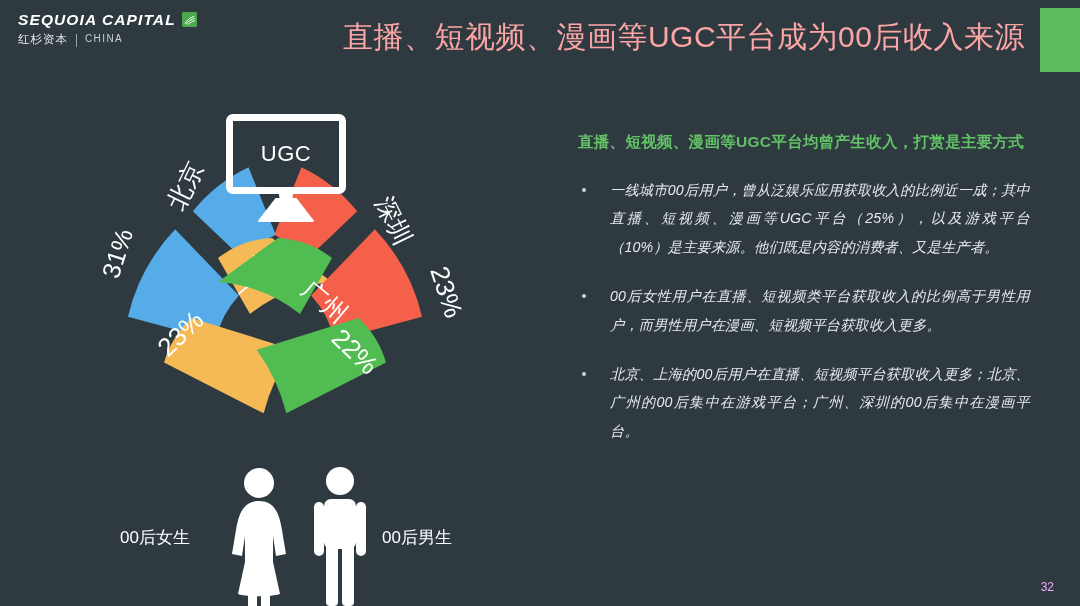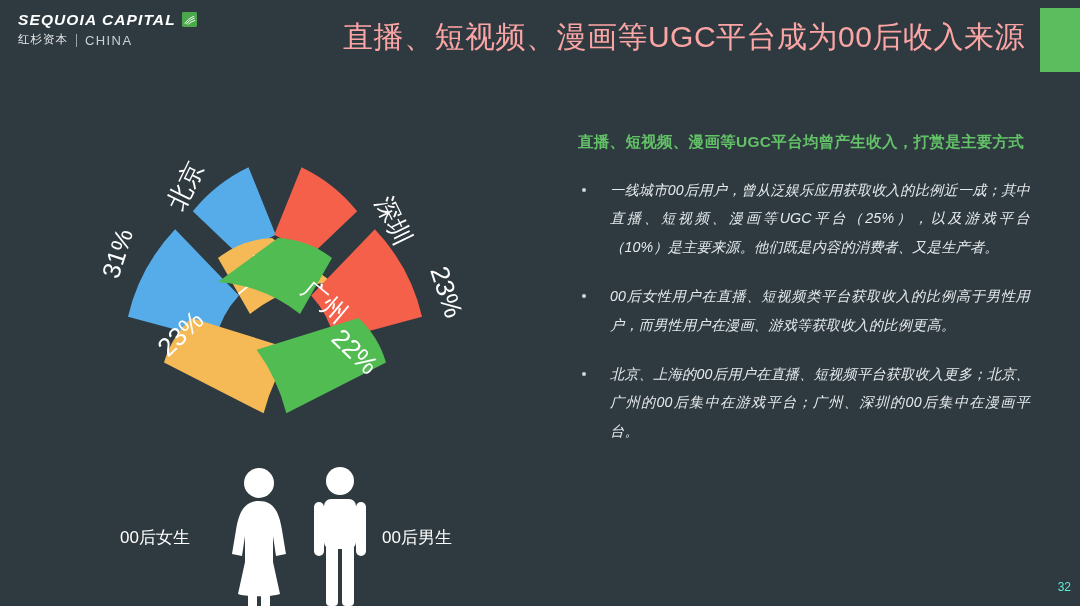--- a/index.html
+++ b/index.html
@@ -55,21 +55,21 @@
     color: #e8eaeb;
     letter-spacing: 1px;
     line-height: 1;
   }
   .logo-divider {
     width: 1px;
     height: 13px;
     background: #9aa4a9;
   }
   .logo-region {
-    font-size: 13px;
+    font-size: 10px;
     color: #c9d0d3;
     letter-spacing: 1.4px;
     line-height: 1;
   }
 
   .slide-title {
     position: absolute;
     left: 250px;
     top: 18px;
     width: 775px;
@@ -202,24 +202,24 @@
     left: 4px;
     top: 12px;
     width: 4px;
     height: 4px;
     border-radius: 50%;
     background: #cfd6d9;
   }
 
   .page-number {
     position: absolute;
-    right: 9px;
+    right: 26px;
     bottom: 12px;
     font-size: 12px;
-    color: #5eead4;
+    color: #f0abfc;
   }
 </style>
 </head>
 <body>
 
 <div id="slide">
 
   <div class="logo-block">
     <div class="logo-row1">
       <span class="logo-wordmark">SEQUOIA CAPITAL</span>
@@ -278,20 +278,27 @@
         <path d="M 252 176 A 96 96 0 0 0 198 196 L 230 252 A 150 150 0 0 1 312 220 Z" fill="#50bc52" transform="translate(550,0) scale(-1,1) translate(20,-22)"></path>
         <text x="300" y="208" fill="#ffffff" font-size="25" font-family="'Liberation Sans',sans-serif" transform="rotate(40 300 208)">广州</text>
       </g>
 
       <g>
         <path d="M 186 216 A 92 92 0 0 0 160 258 L 254 306 A 176 176 0 0 1 282 246 Z" fill="#50bc52" transform="translate(550,0) scale(-1,1) translate(-48,-12) scale(1.06) translate(40,16)"></path>
         <text x="330" y="256" fill="#ffffff" font-size="26" font-family="'Liberation Sans',sans-serif" transform="rotate(44 330 256)">22%</text>
       </g>
     </svg>
 
+    <div class="monitor">
+      <div class="monitor-screen">
+        <span class="monitor-label">UGC</span>
+      </div>
+      <div class="monitor-neck"></div>
+      <div class="monitor-base"></div>
+    </div>
 
     <div class="people">
       <div class="person person-female">
         <svg width="62" height="140" viewBox="0 0 62 140">
           <circle cx="31" cy="17" r="15" fill="#ffffff"></circle>
           <path d="M31 35 C17 35 11 45 8 64 C6 76 5 82 4 88 L14 90 L17 70 L17 96 L10 128
                    C18 131 44 131 52 128 L45 96 L45 70 L48 90 L58 88
                    C57 82 56 76 54 64 C51 45 45 35 31 35 Z" fill="#ffffff"></path>
           <rect x="20" y="104" width="9" height="36" fill="#ffffff"></rect>
           <rect x="33" y="104" width="9" height="36" fill="#ffffff"></rect>
@@ -316,21 +323,21 @@
 
   <div class="right-col">
     <div class="lede">直播、短视频、漫画等UGC平台均曾产生收入，打赏是主要方式</div>
     <ul class="bullets">
       <li class="bullet">
         <span class="bullet-dot"></span>
         <span>一线城市00后用户，曾从泛娱乐应用获取收入的比例近一成；其中直播、短视频、漫画等UGC平台（25%），以及游戏平台（10%）是主要来源。他们既是内容的消费者、又是生产者。</span>
       </li>
       <li class="bullet">
         <span class="bullet-dot"></span>
-        <span>00后女性用户在直播、短视频类平台获取收入的比例高于男性用户，而男性用户在漫画、游戏等获取收入的比例更高。</span>
+        <span>00后女性用户在直播、短视频类平台获取收入的比例高于男性用户，而男性用户在漫画、短视频平台获取收入更多。</span>
       </li>
       <li class="bullet">
         <span class="bullet-dot"></span>
         <span>北京、上海的00后用户在直播、短视频平台获取收入更多；北京、广州的00后集中在游戏平台；广州、深圳的00后集中在漫画平台。</span>
       </li>
     </ul>
   </div>
 
   <div class="page-number">32</div>
 </div>

